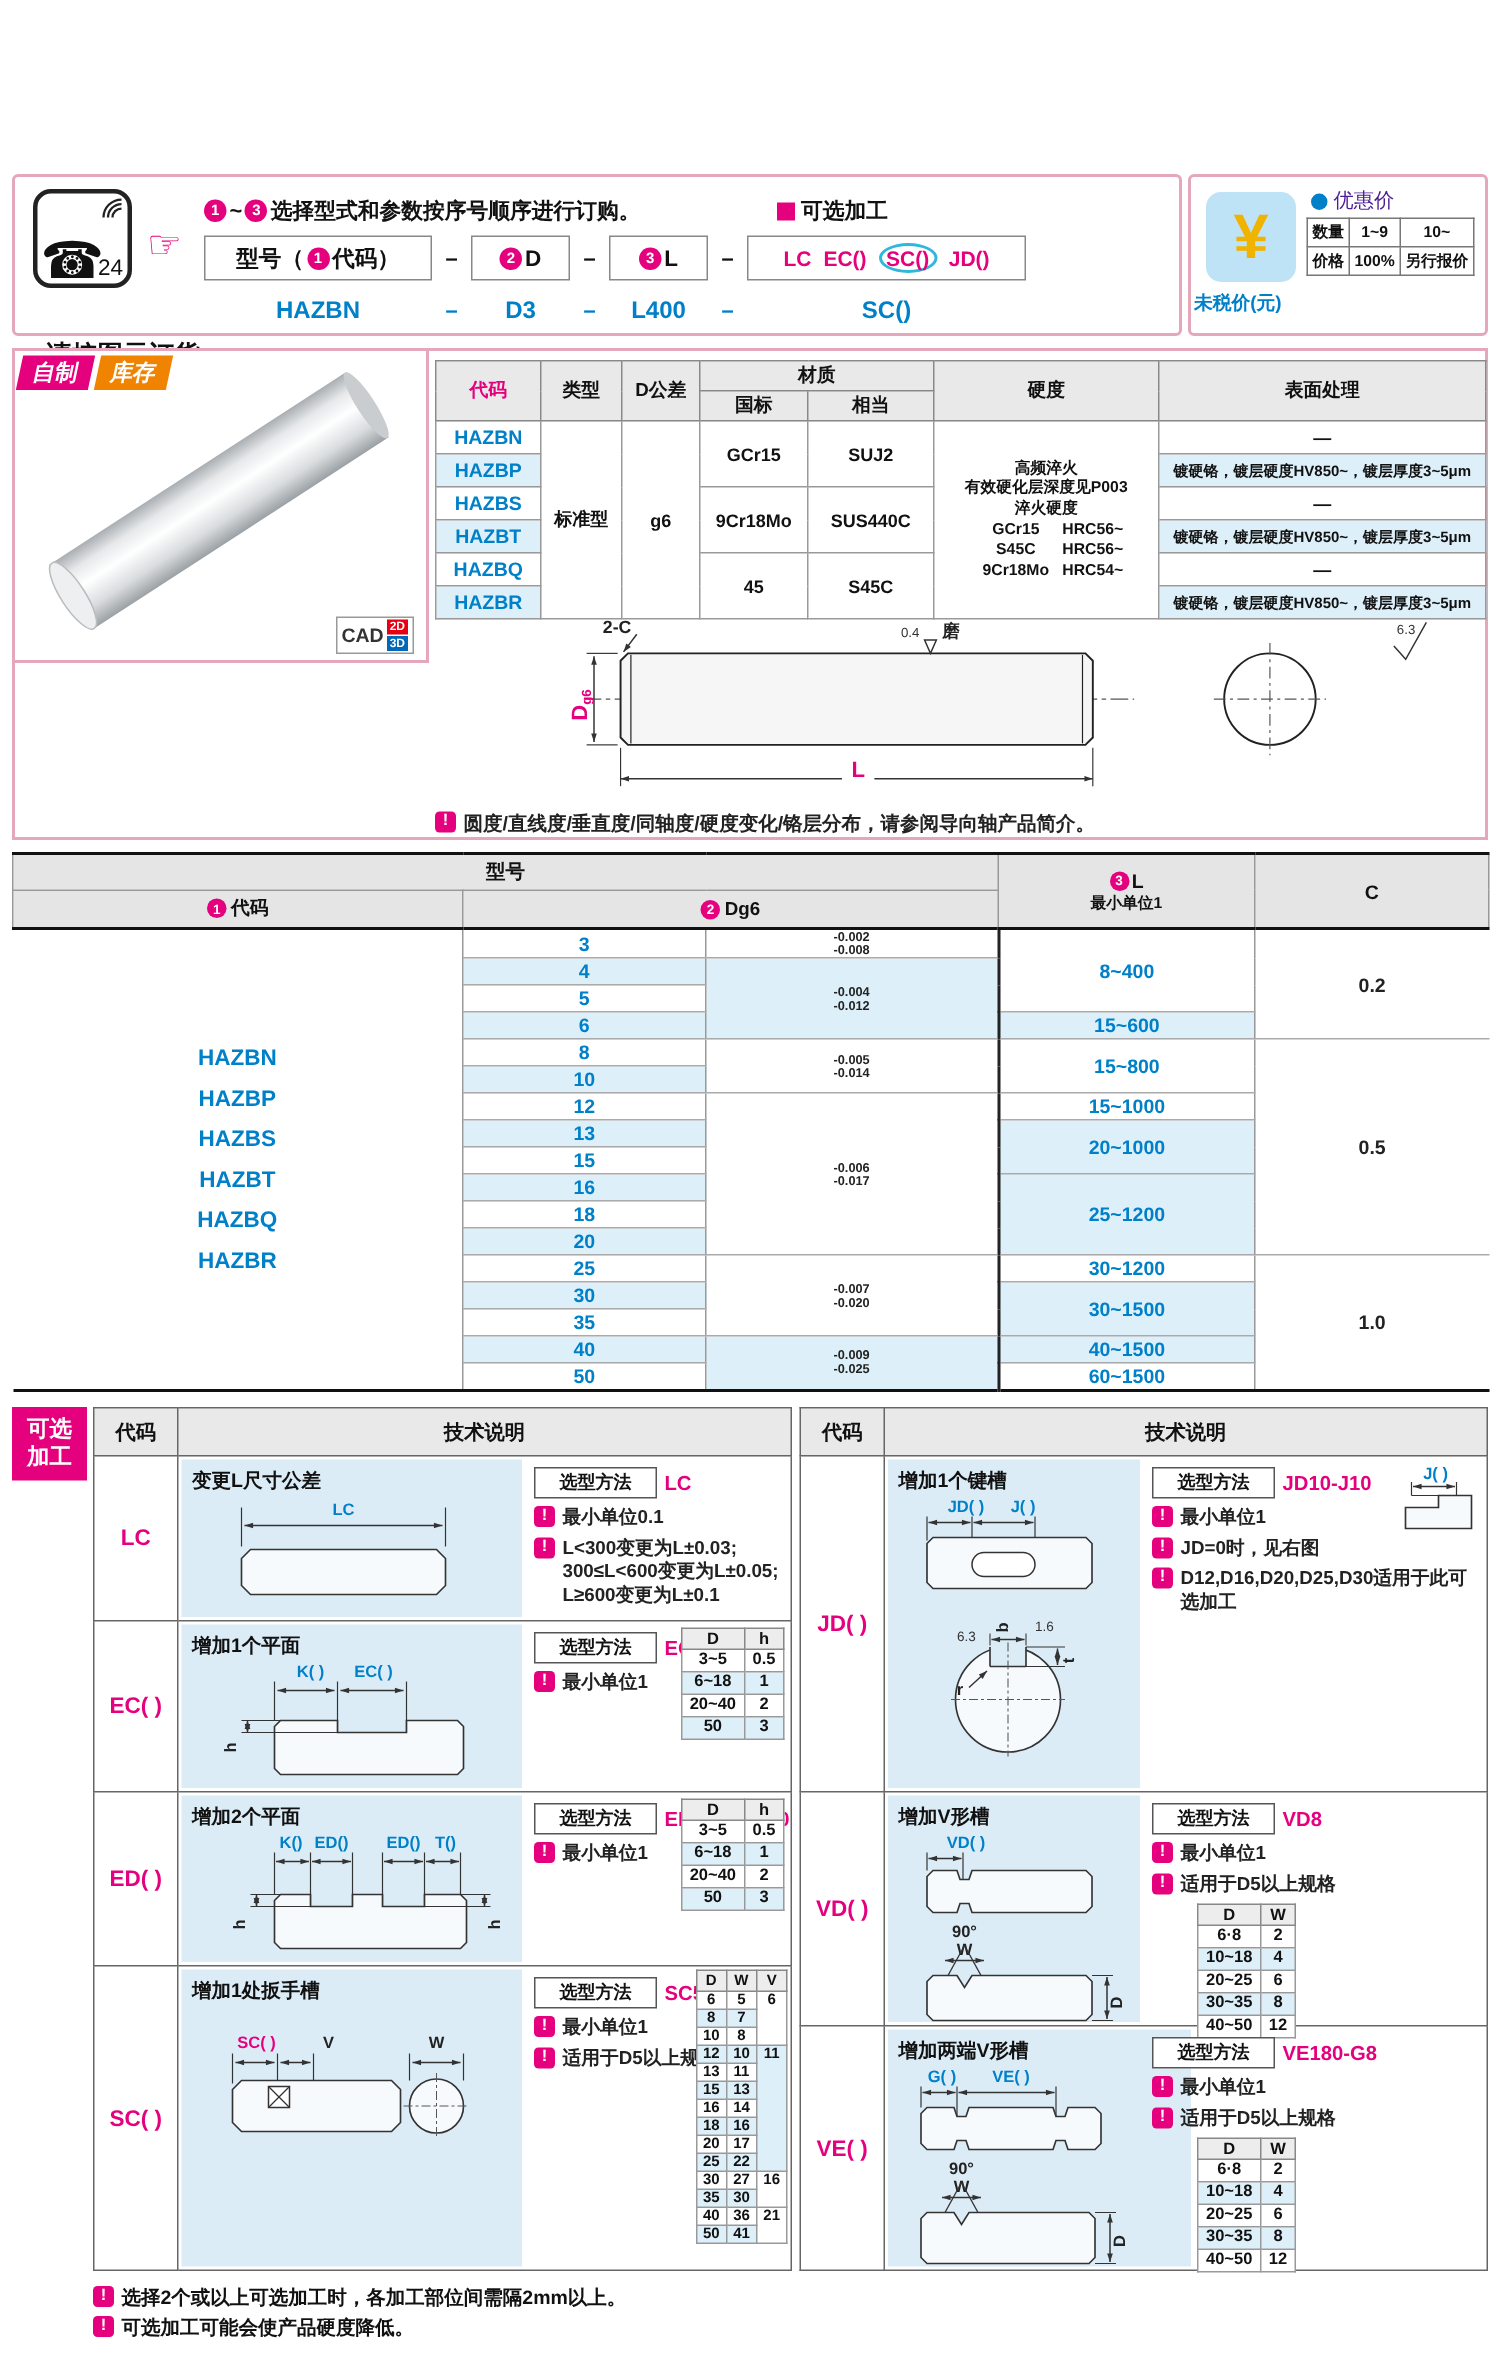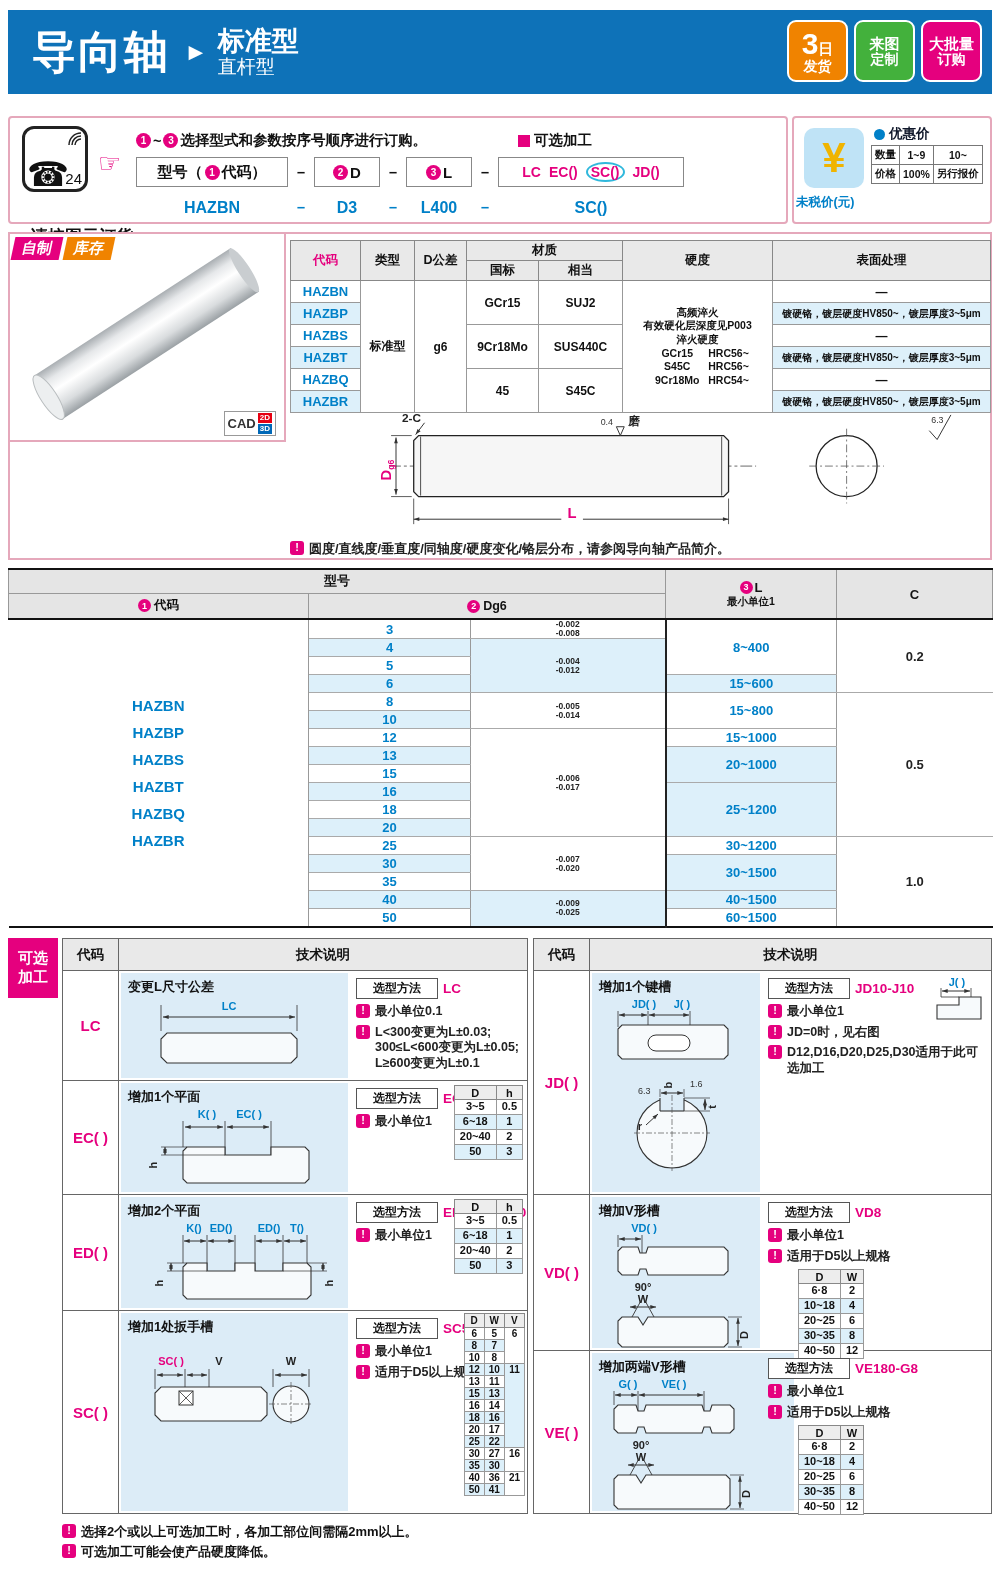--- a/index.html
+++ b/index.html
@@ -40,21 +40,21 @@
 .oval{border:2px solid #30b8dc;border-radius:50%;padding:0 3px}
 .dash{width:26px;text-align:center;font-weight:bold;font-size:15px}
 .exrow{position:absolute;left:126px;top:80px;display:flex;align-items:center;color:#0080c8;font-weight:bold;font-size:16px}
 .exrow .dash{color:#0080c8}
 .excell{text-align:center}
 
 
 .pbox{left:792px;top:116px;width:200px;height:108px;border:2px solid #e5a8bb;border-radius:4px}
 .yen{position:absolute;left:10px;top:10px;width:60px;height:60px;background:#bfe3f6;border-radius:10px;display:flex;align-items:center;justify-content:center;font-size:42px;font-weight:bold;color:#f0b400}
 .yencap{position:absolute;left:2px;top:76px;color:#0080c8;font-weight:bold;font-size:12.5px;white-space:nowrap}
-.ptitle{position:absolute;left:80px;top:7px;display:flex;align-items:center;gap:4px;color:#0f172a;font-weight:bold;font-size:13.5px}
+.ptitle{position:absolute;left:80px;top:7px;display:flex;align-items:center;gap:4px;color:#4c1d95;font-weight:normal;font-size:13.5px}
 .pdot{width:11px;height:11px;border-radius:50%;background:#0080c8}
 .ptbl{position:absolute;left:77px;top:27px;border-collapse:collapse;font-size:10.5px;font-weight:bold}
 .ptbl td{border:1.5px solid #777;padding:2px 3px;text-align:center;white-space:nowrap}
 
 
 .specbox{left:8px;top:232px;width:984px;height:328px;border:2px solid #e5a8bb}
 .imgbox{position:absolute;left:0;top:0;width:276px;height:208px;border-right:2px solid #e5a8bb;border-bottom:2px solid #e5a8bb;background:#fff}
 .pbadges{position:absolute;left:3px;top:3px;display:flex;z-index:3}
 .pbadge{color:#fff;font-weight:bold;font-size:15px;padding:2px 9px;transform:skewX(-12deg)}
 .pbadge.self{background:#e5007e}
@@ -97,21 +97,21 @@
 .sizetbl tbody tr:nth-child(even){background:#ddf0fa}
 .codecell{background:#fff!important;border-right:1px solid #999}
 .codestack{display:flex;flex-direction:column;justify-content:center;gap:12px}
 .codeln{color:#0080c8;font-weight:bold;font-size:15px;line-height:1}
 .dval{color:#0080c8;font-weight:bold;font-size:13px;border-right:1px solid #999}
 .tolcell{font-size:8.5px;line-height:9px;color:#222;border-right:2px solid #222!important;font-weight:bold}
 .ltd{color:#0080c8;font-weight:bold;font-size:13px;border-right:1px solid #999}
 .ctd{font-size:13px;color:#222;font-weight:bold}
 
 
-.optbadge{left:8px;top:938px;width:50px;height:60px;background:#e5007e;color:#fff;font-weight:bold;font-size:15px;display:flex;flex-direction:column;align-items:center;justify-content:center;line-height:1.25}
+.optbadge{left:8px;top:938px;width:50px;height:49px;background:#e5007e;color:#fff;font-weight:bold;font-size:15px;display:flex;flex-direction:column;align-items:center;justify-content:center;line-height:1.25}
 .opt{position:absolute;border-collapse:collapse;table-layout:fixed;border:1.5px solid #444}
 .opt th{background:#e9e9e9;border:1px solid #666;font-size:13.5px;font-weight:bold;height:32px}
 .opt td{border:1px solid #666;vertical-align:top;padding:0}
 .opt td.optcode{color:#e5007e;font-weight:bold;font-size:15px;text-align:center;vertical-align:middle}
 .optdesc{position:relative}
 .illo{position:absolute;left:2px;top:2px;bottom:2px;background:#dcecf7;overflow:hidden}
 .illo-title{font-size:13px;font-weight:bold;color:#111;padding:5px 7px 1px}
 .rt{position:absolute;top:7px}
 .mline{display:flex;align-items:center;gap:5px;flex-wrap:nowrap}
 .mlabel{border:1.5px solid #555;padding:1px 16px;font-weight:bold;font-size:12px;background:#fff;white-space:nowrap}
@@ -134,42 +134,20 @@
 .shp{fill:#f7fafc;stroke:#333;stroke-width:1.1}
 
 .foot{left:62px;top:1522px;display:flex;flex-direction:column;gap:2px}
 .foot .nline{margin-top:2px;font-size:13px;color:#111}
 </style>
 </head>
 <body>
 
 <div class="page">
 
-  <div class="abs hdr">
-    <span class="hdr-title">导向轴</span>
-    <span class="hdr-arrow">►</span>
-    <span class="hdr-sub">
-      <span class="hdr-sub-main">标准型</span>
-      <span class="hdr-sub-sub">直杆型</span>
-    </span>
-    <div class="badges">
-        <div class="hbadge" style="background:#f08300">
-          <div class="hb1"><span class="bigchar">3</span>日</div>
-          <div class="hb2">发货</div>
-        </div>
-        <div class="hbadge" style="background:#43b13c">
-          <div class="hb1">来图</div>
-          <div class="hb2">定制</div>
-        </div>
-        <div class="hbadge" style="background:#e5007e">
-          <div class="hb1">大批量</div>
-          <div class="hb2">订购</div>
-        </div>
-      </div>
-  </div>
 
   <div class="abs obox">
     <div class="phone">
       <span class="phone-glyph">☎</span>
       <span class="phone-24">24</span>
       <svg class="waves" width="18" height="18">
         <path d="M3,15 a12,12 0 0 1 12,-12" fill="none" stroke="#222" stroke-width="1.5"></path>
         <path d="M6,15 a9,9 0 0 1 9,-9" fill="none" stroke="#222" stroke-width="1.5"></path>
         <path d="M9,15 a6,6 0 0 1 6,-6" fill="none" stroke="#222" stroke-width="1.5"></path>
       </svg>

